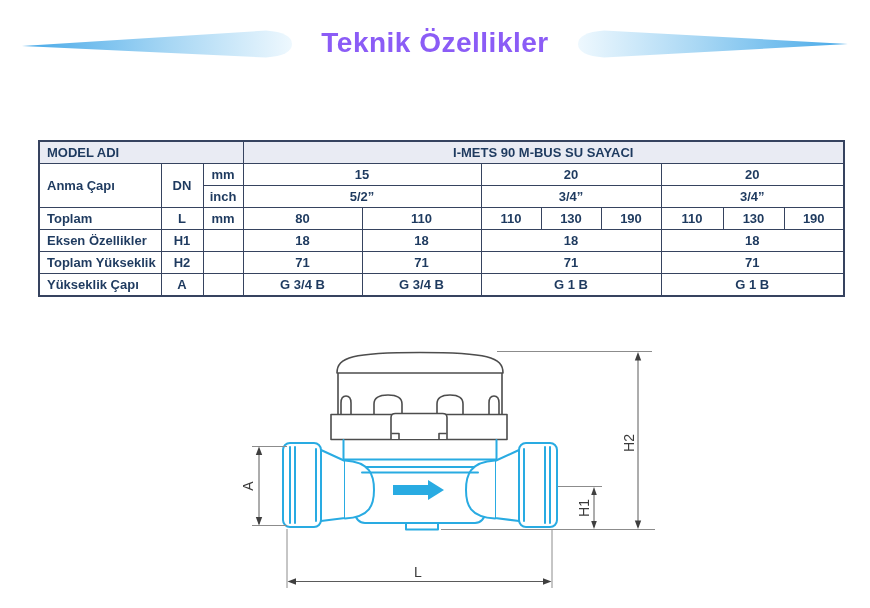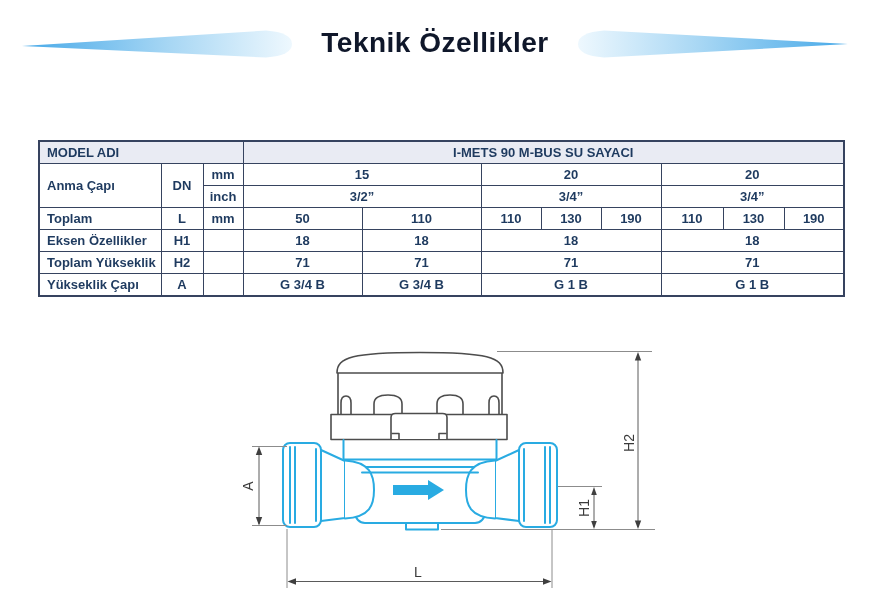--- a/index.html
+++ b/index.html
@@ -16,21 +16,21 @@
     width:870px;height:608px;position:relative;overflow:hidden;
     background:#ffffff;
     font-family:"Liberation Sans", sans-serif;
   }
   .title-band{position:absolute;left:0;top:0;width:870px;height:80px;}
   .title-band svg{position:absolute;left:0;top:0;}
   .page-title{
     position:absolute;left:0;top:27px;width:870px;
     text-align:center;
     font-size:28px;font-weight:bold;letter-spacing:0.5px;
-    color:#0f172a;
+    color:#8b5cf6;
   }
   .spec-table{
     position:absolute;left:38px;top:140px;
     border-collapse:collapse;
     table-layout:fixed;
     border:2px solid var(--bd);
     font-size:13px;font-weight:bold;color:var(--txt);padding-left:8px;
   }
   .spec-table td{
     border:1.5px solid var(--bd);
@@ -91,29 +91,29 @@
   <tr>
     <td class="lbl" rowspan="2">Anma Çapı</td>
     <td rowspan="2">DN</td>
     <td>mm</td>
     <td colspan="2">15</td>
     <td colspan="3">20</td>
     <td colspan="3">20</td>
   </tr>
   <tr>
     <td class="thin-top">inch</td>
-    <td class="thin-top" colspan="2">3/2”</td>
+    <td class="thin-top" colspan="2">5/2”</td>
     <td class="thin-top" colspan="3">3/4”</td>
     <td class="thin-top" colspan="3">3/4”</td>
   </tr>
   <tr>
     <td class="lbl">Toplam</td>
     <td>L</td>
     <td>mm</td>
-    <td>50</td>
+    <td>80</td>
     <td>110</td>
     <td>110</td>
     <td>130</td>
     <td>190</td>
     <td>110</td>
     <td>130</td>
     <td>190</td>
   </tr>
   <tr>
     <td class="lbl">Eksen Özellikler</td>

